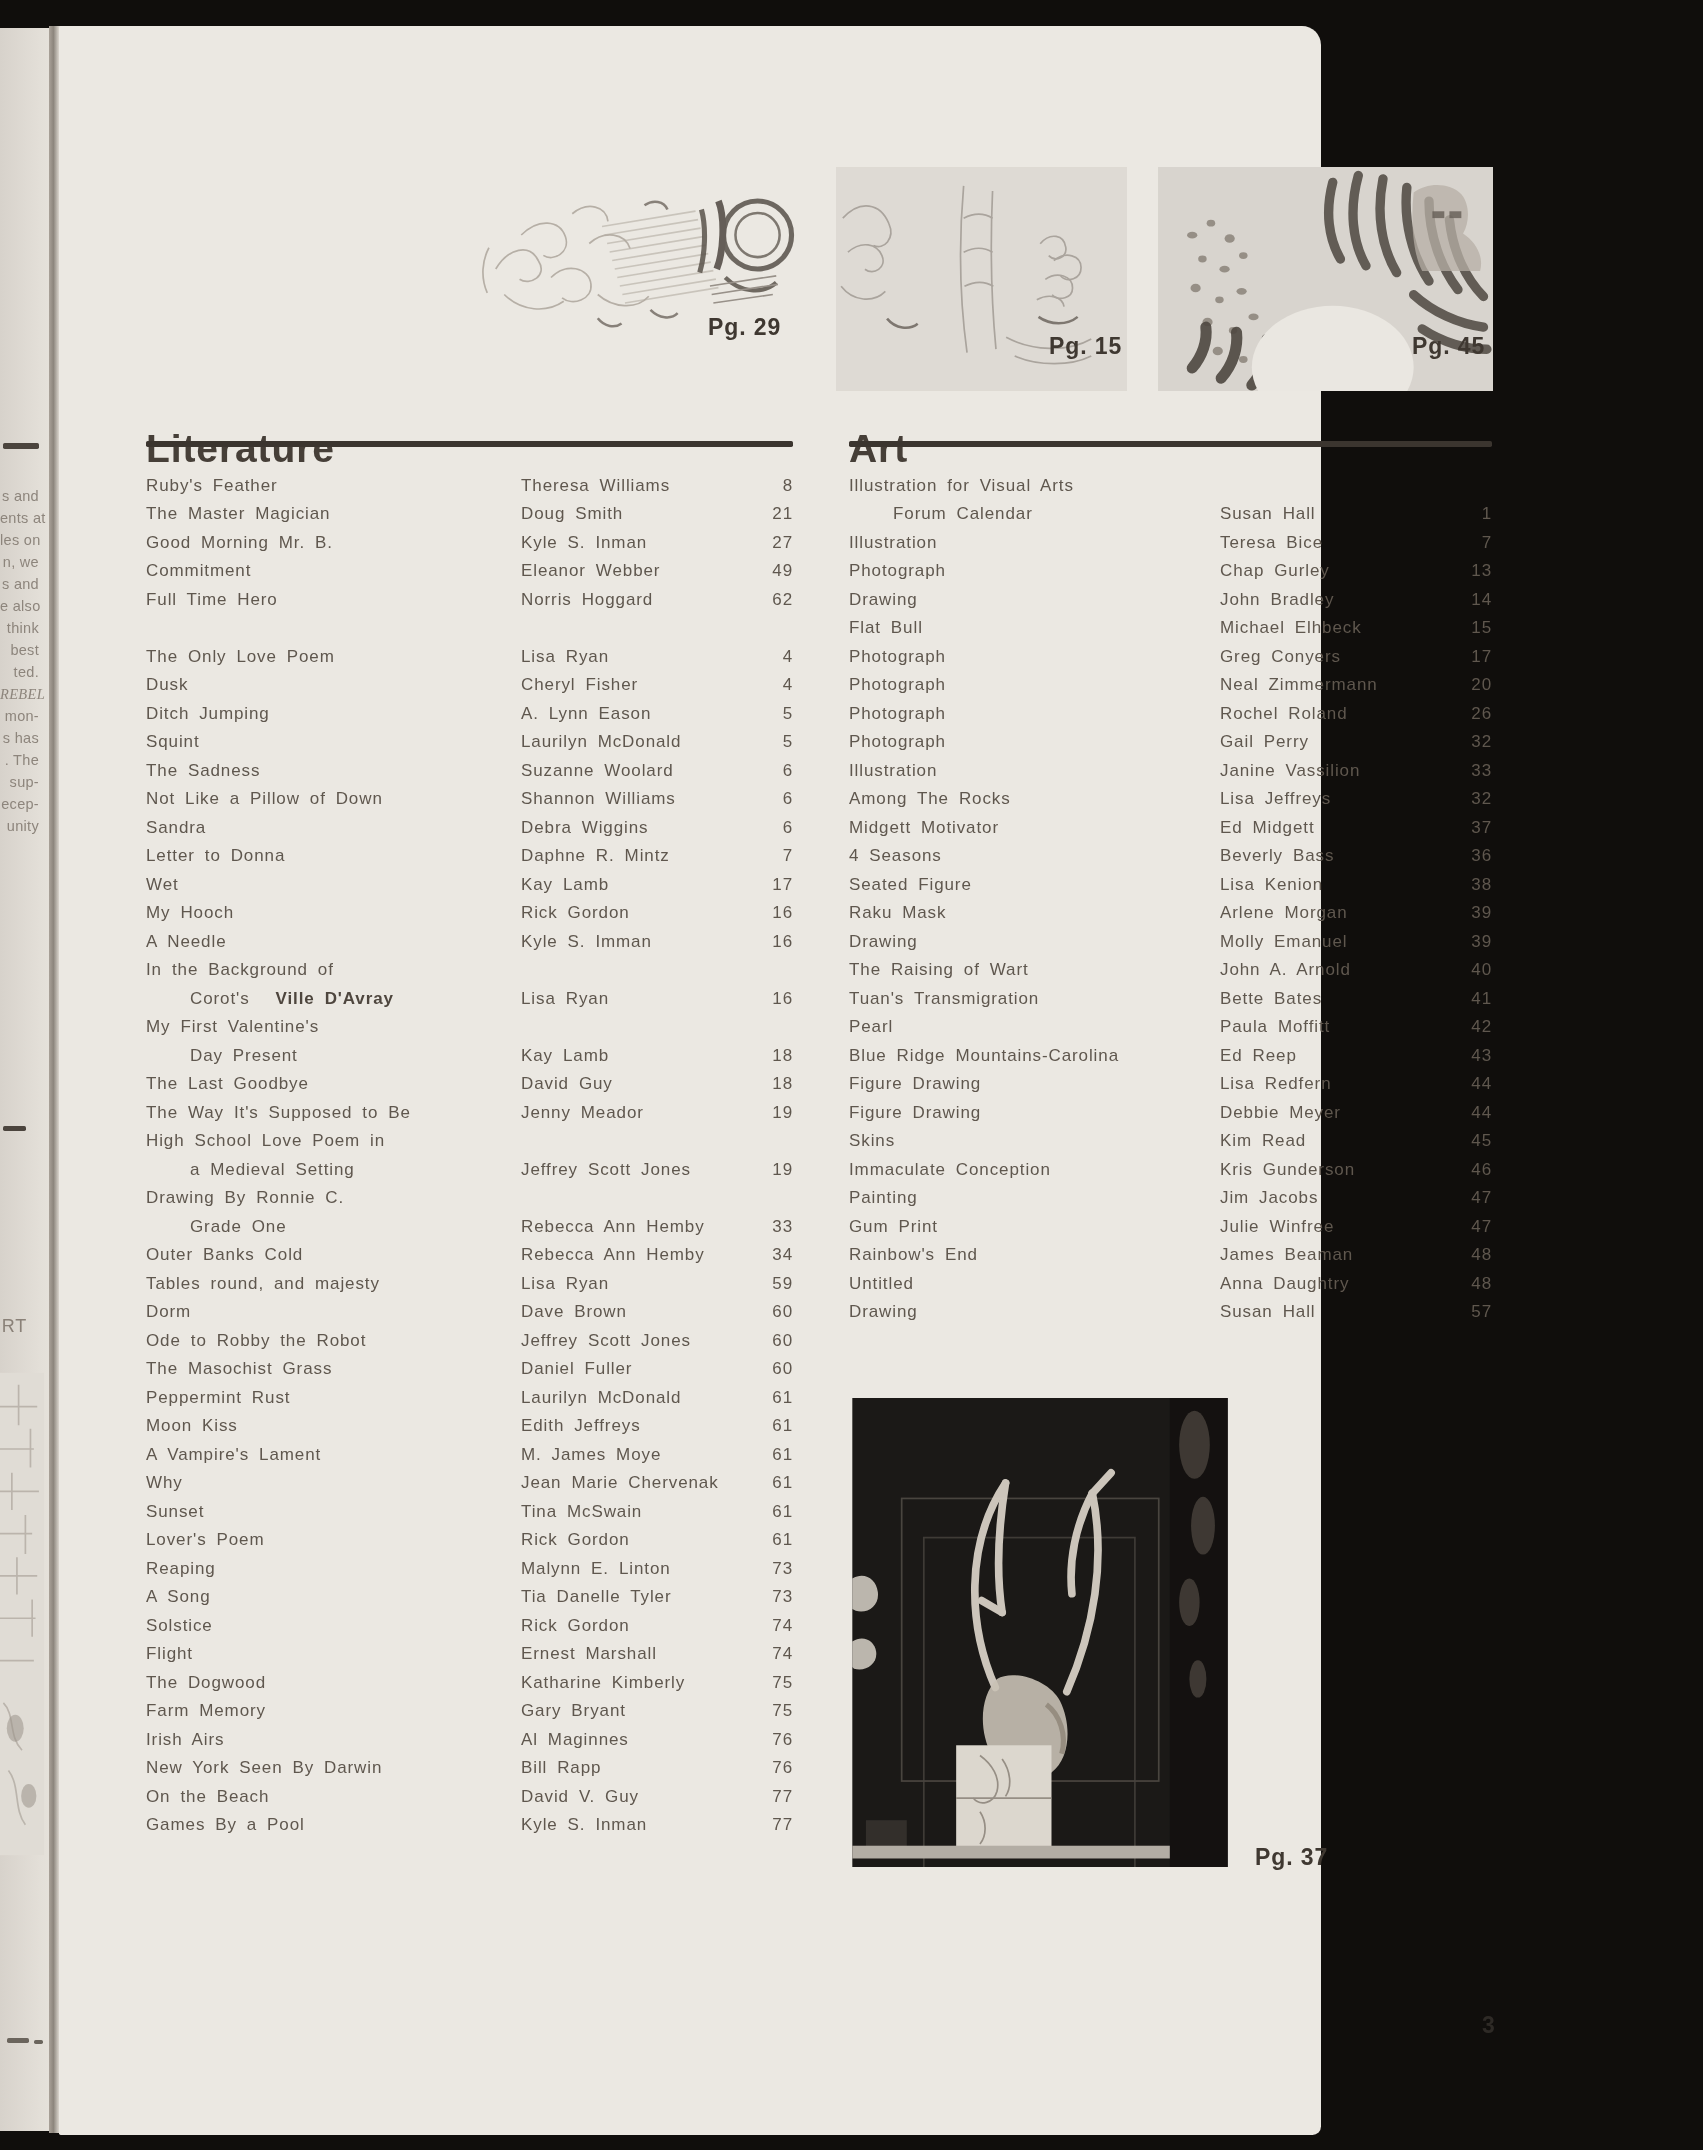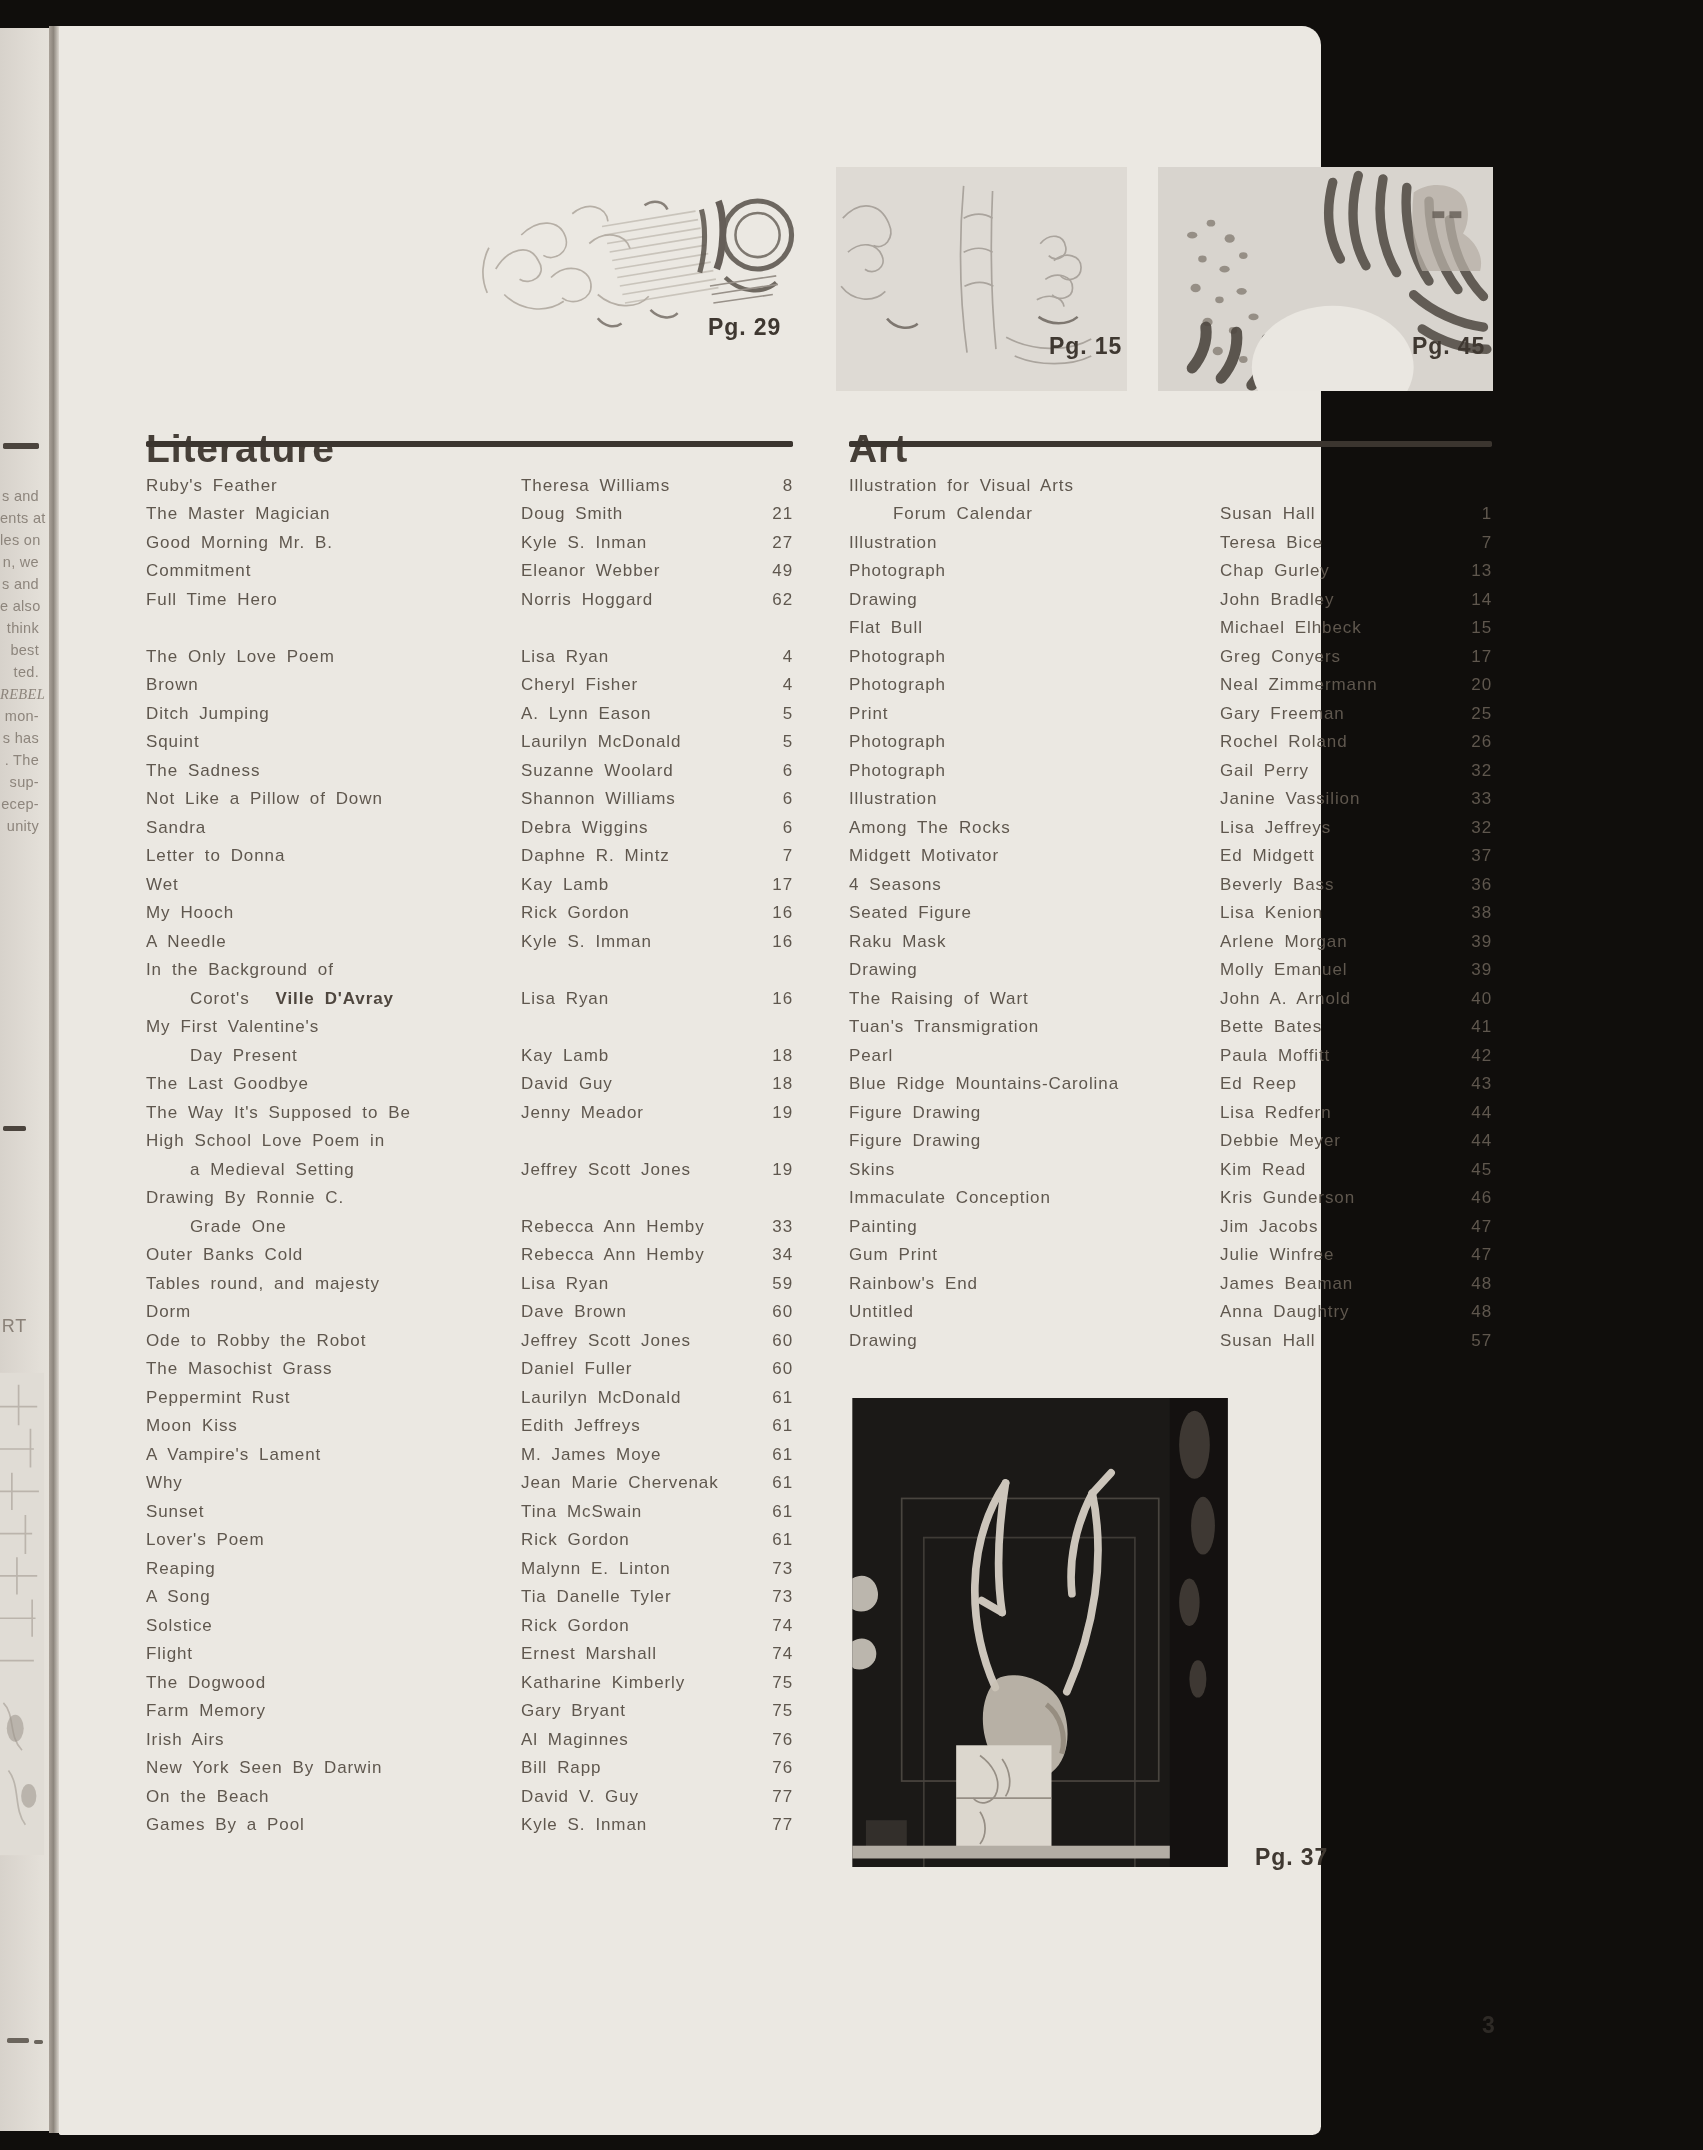--- a/index.html
+++ b/index.html
@@ -211,21 +211,21 @@
           <span class="a">Norris Hoggard</span>
           <span class="p">62</span>
         </div>
         <div class="row"></div>
         <div class="row">
           <span class="t">The Only Love Poem</span>
           <span class="a">Lisa Ryan</span>
           <span class="p">4</span>
         </div>
         <div class="row">
-          <span class="t">Brown</span>
+          <span class="t">Dusk</span>
           <span class="a">Cheryl Fisher</span>
           <span class="p">4</span>
         </div>
         <div class="row">
           <span class="t">Ditch Jumping</span>
           <span class="a">A. Lynn Eason</span>
           <span class="p">5</span>
         </div>
         <div class="row">
           <span class="t">Squint</span>
@@ -449,25 +449,20 @@
         </div>
         <div class="row">
           <span class="t">Photograph</span>
           <span class="a">Greg Conyers</span>
           <span class="p">17</span>
         </div>
         <div class="row">
           <span class="t">Photograph</span>
           <span class="a">Neal Zimmermann</span>
           <span class="p">20</span>
-        </div>
-        <div class="row">
-          <span class="t">Print</span>
-          <span class="a">Gary Freeman</span>
-          <span class="p">25</span>
         </div>
         <div class="row">
           <span class="t">Photograph</span>
           <span class="a">Rochel Roland</span>
           <span class="p">26</span>
         </div>
         <div class="row">
           <span class="t">Photograph</span>
           <span class="a">Gail Perry</span>
           <span class="p">32</span>

